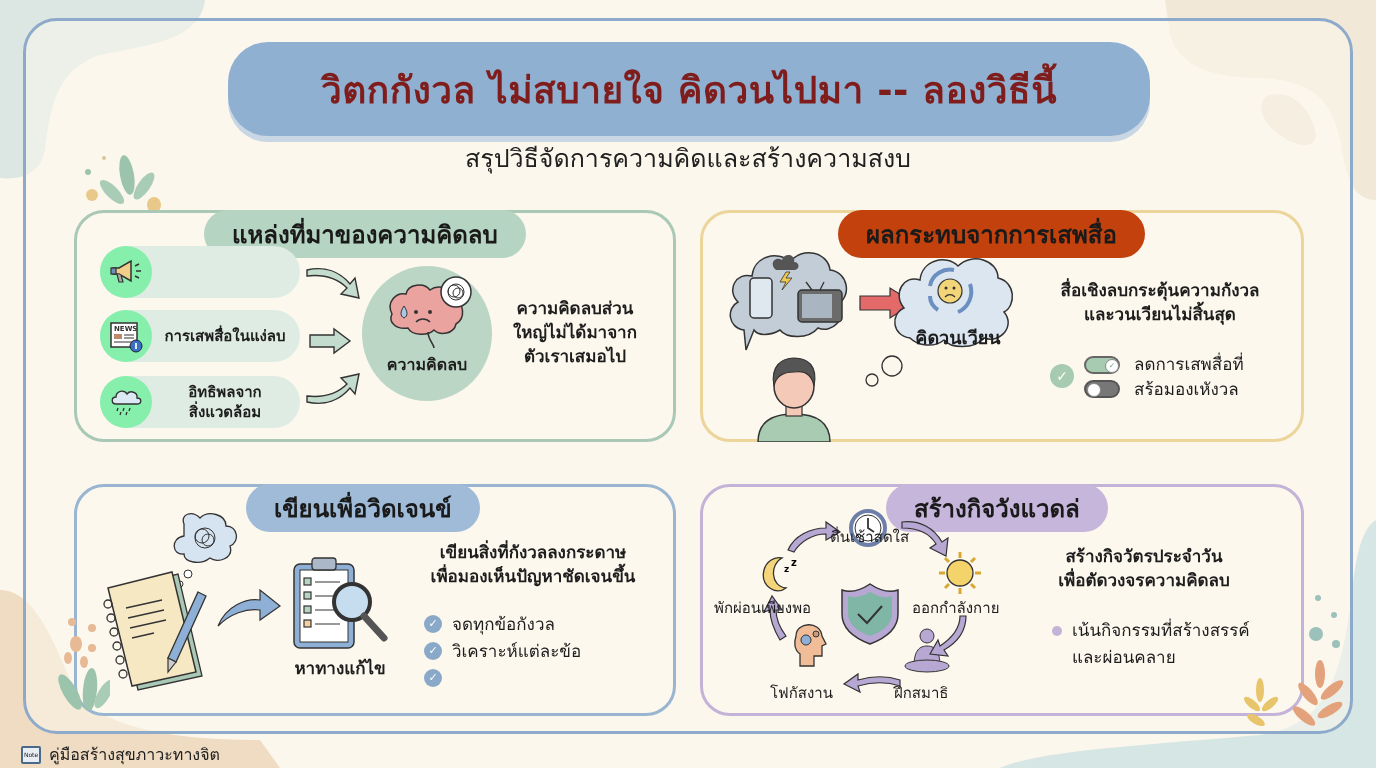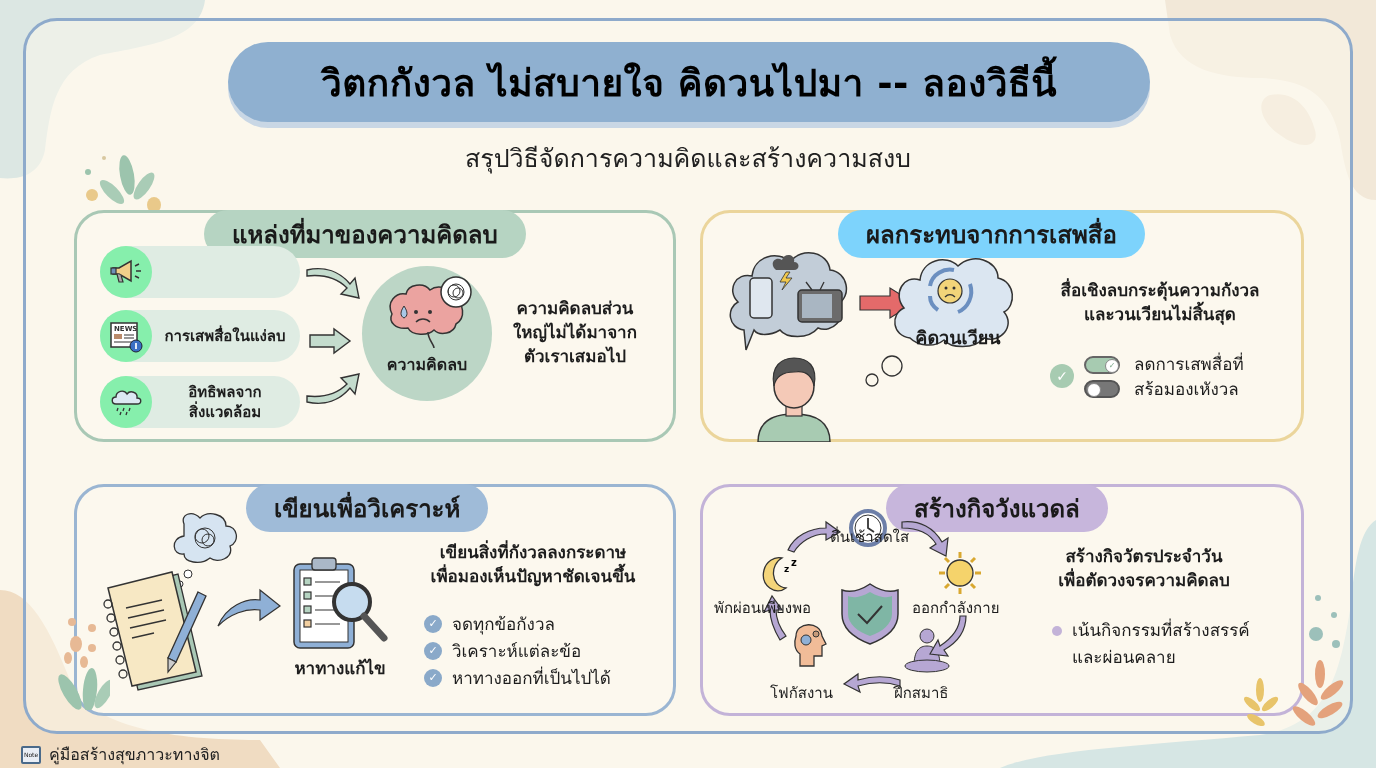--- a/index.html
+++ b/index.html
@@ -9,45 +9,45 @@
     font-family:"DejaVu Sans", sans-serif;
     color:#1d1d1d;
   }
   .blob { position:absolute; }
   .frame {
     position:absolute; left:23px; top:18px; width:1330px; height:716px;
     border:3px solid #8eaacb; border-radius:34px; box-sizing:border-box;
     background:rgba(251,248,237,0.55);
   }
   .title-pill {
-    position:absolute; left:228px; top:42px; width:922px; height:80px;
+    position:absolute; left:228px; top:42px; width:922px; height:94px;
     background:#8fb0d0; border-radius:40px;
     box-shadow:0 6px 0 #c9d7e5;
     display:flex; align-items:center; justify-content:center;
-    color:#000000; font-weight:bold; font-size:37px; letter-spacing:0.5px;
+    color:#7f1d1d; font-weight:bold; font-size:37px; letter-spacing:0.5px;
   }
   .subtitle {
     position:absolute; left:0; width:1376px; top:138px; text-align:center;
     font-size:25px; color:#202020;
   }
   .panel {
     position:absolute; box-sizing:border-box; border-radius:30px;
     border:3px solid; background:#fcf8ee;
   }
   .panel-title {
     position:absolute; height:48px; border-radius:24px;
     display:flex; align-items:center; justify-content:center;
     font-weight:bold; font-size:24px; color:#1a1a1a; padding:0 28px;margin-top:24px;
   }
   .p1 { left:74px; top:210px; width:602px; height:232px; border-color:#a9c8b5; }
   .p2 { left:700px; top:210px; width:604px; height:232px; border-color:#ebd59b; }
   .p3 { left:74px; top:484px; width:602px; height:232px; border-color:#9ab5d2; }
   .p4 { left:700px; top:484px; width:604px; height:232px; border-color:#c3b3d8; }
   .t1 { left:204px; top:186px; background:#b6d4c2; }
-  .t2 { left:838px; top:186px; background:#7dd3fc; }
+  .t2 { left:838px; top:186px; background:#c2410c; }
   .t3 { left:246px; top:460px; background:#9fbbd8; }
   .t4 { left:886px; top:460px; background:#c7b6dc; }
 
   .source-item {
     position:absolute; left:100px; height:52px; width:200px;
     background:#dfece3; border-radius:26px;
   }
   .source-icon {
     position:absolute; left:0; top:0; width:52px; height:52px; border-radius:50%;
     background:#86efac; display:flex; align-items:center; justify-content:center;
@@ -226,21 +226,21 @@
 <div class="toggle" style="left:1084px;top:356px;background:#a7cbb1;border-color:#666">
     <div class="knob" style="left:19px;font-size:8px;color:#7aa88a;text-align:center;line-height:11px">✓</div>
   </div>
 <div class="toggle" style="left:1084px;top:380px;background:#777">
     <div class="knob" style="left:1px"></div>
   </div>
 <div class="text-reg" style="left:1134px;top:352px">ลดการเสพสื่อที่</div>
 <div class="text-reg" style="left:1134px;top:377px">สร้อมองเหังวล</div>
 
 <div class="panel p3"></div>
-<div class="panel-title t3">เขียนเพื่อวิเคราะห์</div>
+<div class="panel-title t3">เขียนเพื่อวิดเจนข์</div>
 
 <svg class="blob" style="left:96px;top:512px" width="170" height="180" viewBox="0 0 170 180">
   <path d="M88 12 C84 2 96 -2 104 6 C112 -2 130 2 130 14 C142 14 144 30 134 34 C138 46 122 52 114 46 C104 54 88 50 88 42 C76 44 74 26 88 24 Z" fill="#d6e4f1" stroke="#333" stroke-width="1.3"></path>
   <circle cx="109" cy="26" r="10" fill="none" stroke="#333" stroke-width="1"></circle>
     <circle cx="106" cy="24" r="7" fill="none" stroke="#333" stroke-width="1"></circle>
     <circle cx="112" cy="28" r="6" fill="none" stroke="#333" stroke-width="1"></circle>
   <circle cx="92" cy="62" r="4" fill="#fff" stroke="#333" stroke-width="1"></circle>
     <circle cx="84" cy="72" r="3" fill="#fff" stroke="#333" stroke-width="1"></circle>
   <path d="M18 78 L82 62 L106 164 L42 178 Z" fill="#a9c8b5" stroke="#333" stroke-width="1.3"></path>
   <path d="M12 76 L76 60 L100 160 L36 174 Z" fill="#f7e8c4" stroke="#333" stroke-width="1.5"></path>
@@ -280,21 +280,20 @@
   <li>
       <span class="check-dot">✓</span>
       <span>จดทุกข้อกังวล</span>
     </li>
   <li>
       <span class="check-dot">✓</span>
       <span>วิเคราะห์แต่ละข้อ</span>
     </li>
   <li>
       <span class="check-dot">✓</span>
-      <span>หาทางออกที่เป็นไปได้</span>
     </li>
 </ul>
 
 <div class="panel p4"></div>
 <div class="panel-title t4">สร้างกิจวังแวดล่</div>
 
 <svg class="blob" style="left:730px;top:506px" width="290" height="200" viewBox="0 0 290 200">
 
   <g>
       <circle cx="138" cy="22" r="17" fill="#fff" stroke="#6d7fa8" stroke-width="4"></circle>

